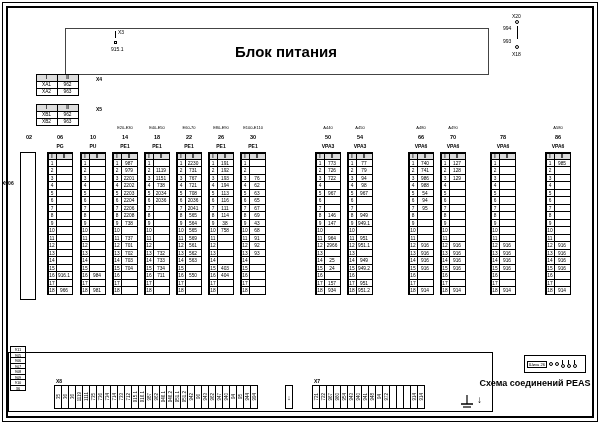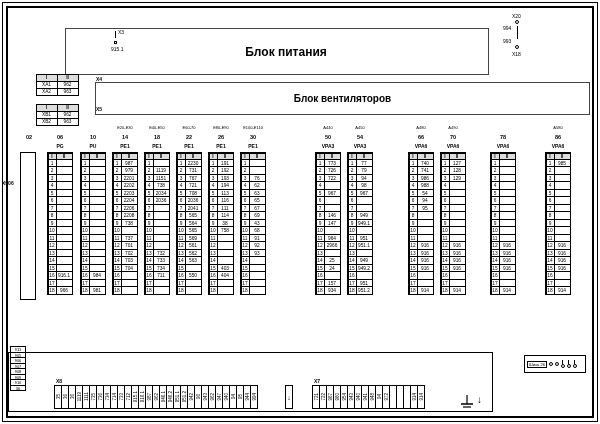--- a/index.html
+++ b/index.html
@@ -52,39 +52,36 @@
   .stemline{width:1px;background:#000;}
 </style>
 </head>
 <body>
 
 <div id="page">
   <div class="abs frame1"></div>
   <div class="abs frame2"></div>
 
   <div class="abs blockbox" style="left:65px;top:28px;width:424px;height:47px;">
-    <div class="blocktitle" style="font-size:12px;margin-left:18px;">Блок питания</div>
+    <div class="blocktitle" style="font-size:15px;margin-left:18px;">Блок питания</div>
   </div>
 
   <div class="abs stemline" style="left:115px;top:31px;height:7px;"></div>
   <div class="abs tiny" style="left:118px;top:29px;">X3</div>
   <div class="abs sq" style="left:114px;top:41px;"></div>
   <div class="abs tiny" style="left:111px;top:46px;">915.1</div>
 
   <div class="abs tiny" style="left:512px;top:13px;">X20</div>
   <div class="abs circ" style="left:515px;top:20px;"></div>
   <div class="abs tiny" style="left:503px;top:25px;">994</div>
   <div class="abs stemline" style="left:517px;top:26px;height:13px;"></div>
   <div class="abs tiny" style="left:503px;top:38px;">993</div>
   <div class="abs circ" style="left:515px;top:45px;"></div>
   <div class="abs tiny" style="left:512px;top:51px;">X18</div>
 
-  <div class="abs blockbox" style="left:95px;top:82px;width:495px;height:33px;">
-    <div class="blocktitle" style="font-size:10px;">Блок вентиляторов</div>
-  </div>
 
   <div class="abs cgrid" style="left:36px;top:74px;">
       <div class="g-row">
         <div class="g-c g-h">I</div>
         <div class="g-c g-h">II</div>
       </div>
       <div class="g-row">
         <div class="g-c">XA1</div>
         <div class="g-c">962</div>
       </div>
@@ -1374,13 +1371,14 @@
     <span class="comp">
         <span class="tick"></span>
         <span class="circ"></span>
       </span>
     <span class="comp">
         <span class="tick"></span>
         <span class="circ"></span>
       </span>
   </div>
 
+  <div class="abs titleline" style="left:478px;top:378px;width:114px;">Схема соединений PEAS</div>
 </div>
 
 </body></html>

